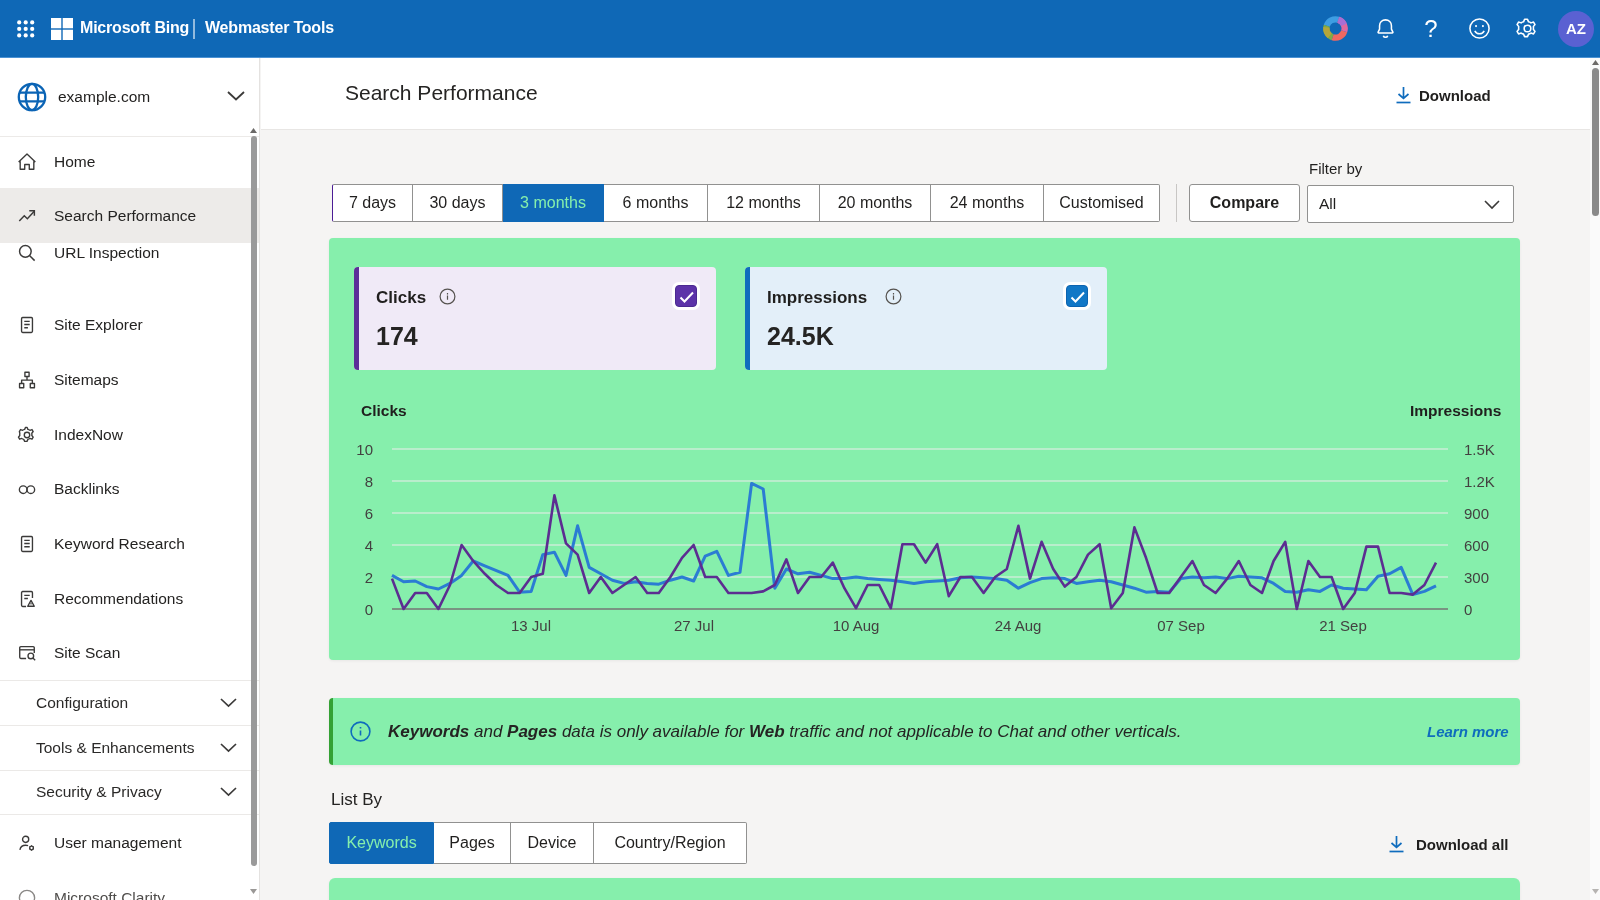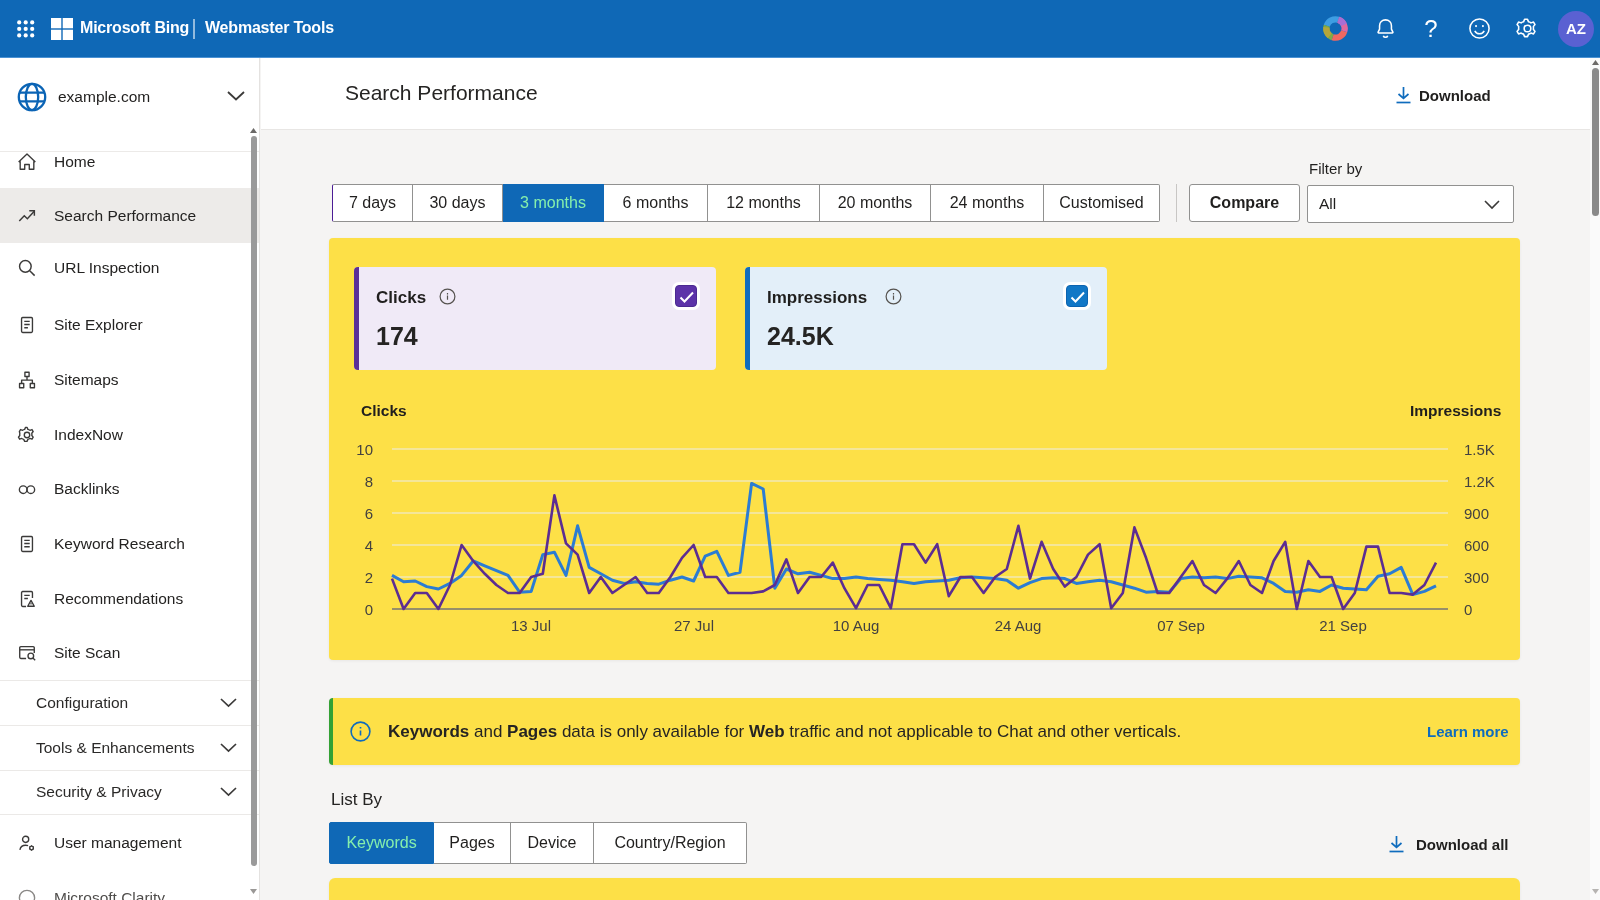--- a/index.html
+++ b/index.html
@@ -3,21 +3,21 @@
 <style>
 *{margin:0;padding:0;box-sizing:border-box;}
 html,body{width:1600px;height:900px;overflow:hidden;font-family:"Liberation Sans",sans-serif;background:#f5f4f3;}
 .abs{position:absolute;}
 
 #topbar{position:absolute;left:0;top:0;width:1600px;height:57px;background:#0f68b6;}
 #topbar .wt{color:#fff;font-weight:600;}
 .hicon{position:absolute;top:0;height:57px;display:flex;align-items:center;justify-content:center;}
 
 #sidebar{position:absolute;left:0;top:57px;width:260px;height:843px;background:#fff;border-right:1px solid #e4e2e0;}
-#siteSel{position:absolute;left:0;top:0;width:259px;height:95px;border-bottom:1px solid #eceae8;}
+#siteSel{position:absolute;left:0;top:0;width:259px;height:80px;border-bottom:1px solid #eceae8;}
 .nav-item{position:absolute;left:0;width:259px;height:55px;display:flex;align-items:center;}
 .nav-item .ic{position:absolute;left:17px;top:50%;transform:translateY(-50%);width:20px;height:20px;}
 .nav-item .tx{position:absolute;left:54px;font-size:15.5px;color:#242322;white-space:nowrap;}
 .nav-sec{position:absolute;left:0;width:259px;height:45px;border-top:1px solid #ebe9e7;}
 .nav-sec .tx{position:absolute;left:36px;top:50%;transform:translateY(-50%);font-size:15.5px;color:#2b2a29;}
 .nav-sec .chev{position:absolute;right:22px;top:50%;transform:translateY(-50%);}
 
 #main{position:absolute;left:261px;top:57px;width:1339px;height:843px;background:#f5f4f3;}
 #mainHead{position:absolute;left:0;top:0;width:1339px;height:73px;background:#fff;border-bottom:1px solid #e8e6e4;}
 #title{position:absolute;left:84px;top:24px;font-size:21px;color:#252423;}
@@ -30,21 +30,21 @@
 .tab.sel{background:#0f68b6;border-color:#0f68b6;color:#86efac;}
 .btn{height:38px;border:1px solid #919190;background:#fff;border-radius:3px;font-size:16px;font-weight:600;color:#201f1e;display:flex;align-items:center;justify-content:center;}
 
 .mcard{position:absolute;top:210px;width:362px;height:103px;border-radius:4px;}
 .mcard .bar{position:absolute;left:0;top:0;width:5px;height:103px;border-radius:4px 0 0 4px;}
 .mcard .lbl{position:absolute;left:22px;top:21px;font-size:17px;font-weight:600;color:#201f1e;}
 .mcard .val{position:absolute;left:22px;top:55px;font-size:25px;font-weight:600;color:#252423;}
 .mcard .info{position:absolute;top:21px;width:17px;height:17px;}
 .cb{position:absolute;right:19px;top:18px;width:22px;height:22px;border-radius:4px;}
 
-.wcard{position:absolute;left:329px;width:1191px;background:#fde047;border-radius:4px;box-shadow:0 1px 3px rgba(0,0,0,.06);}
+.wcard{position:absolute;left:329px;width:1191px;background:#86efac;border-radius:4px;box-shadow:0 1px 3px rgba(0,0,0,.06);font-style:italic;}
 </style></head>
 <body>
 
 <div id="topbar">
   <svg class="abs" style="left:16px;top:19px;" width="20" height="20" viewBox="0 0 20 20">
       <g fill="#fff">
         <circle cx="3.2" cy="3.4" r="2.1"></circle>
         <circle cx="9.7" cy="3.4" r="2.1"></circle>
         <circle cx="16.2" cy="3.4" r="2.1"></circle>
         <circle cx="3.2" cy="9.9" r="2.1"></circle>
@@ -124,21 +124,21 @@
         </svg>
       <span class="tx">Home</span>
     </div>
     <div class="nav-item" style="top:131px;background:#edebe9;">
       <svg class="ic" viewBox="0 0 22 22" fill="none" stroke="#3b3a39" stroke-width="1.6">
           <path d="M2.5 16.5l5.5-5.7 3.4 3.3 7.6-8.4"></path>
           <path d="M13.5 5.2h5.6v5.6" fill="none"></path>
         </svg>
       <span class="tx">Search Performance</span>
     </div>
-    <div class="nav-item" style="top:183px;text-align:right;">
+    <div class="nav-item" style="top:168px;text-align:right;">
       <svg class="ic" viewBox="0 0 22 22" fill="none" stroke="#3b3a39" stroke-width="1.6">
           <circle cx="9.2" cy="9.2" r="6.4"></circle>
           <path d="M14 14l5.4 5.4"></path>
         </svg>
       <span class="tx">URL Inspection</span>
     </div>
     <div class="nav-item" style="top:240px;">
       <svg class="ic" viewBox="0 0 22 22" fill="none" stroke="#3b3a39" stroke-width="1.5">
           <rect x="5" y="2.8" width="12" height="16.4" rx="1.2"></rect>
           <path d="M8 7h6M8 10.5h6M8 14h4"></path>

